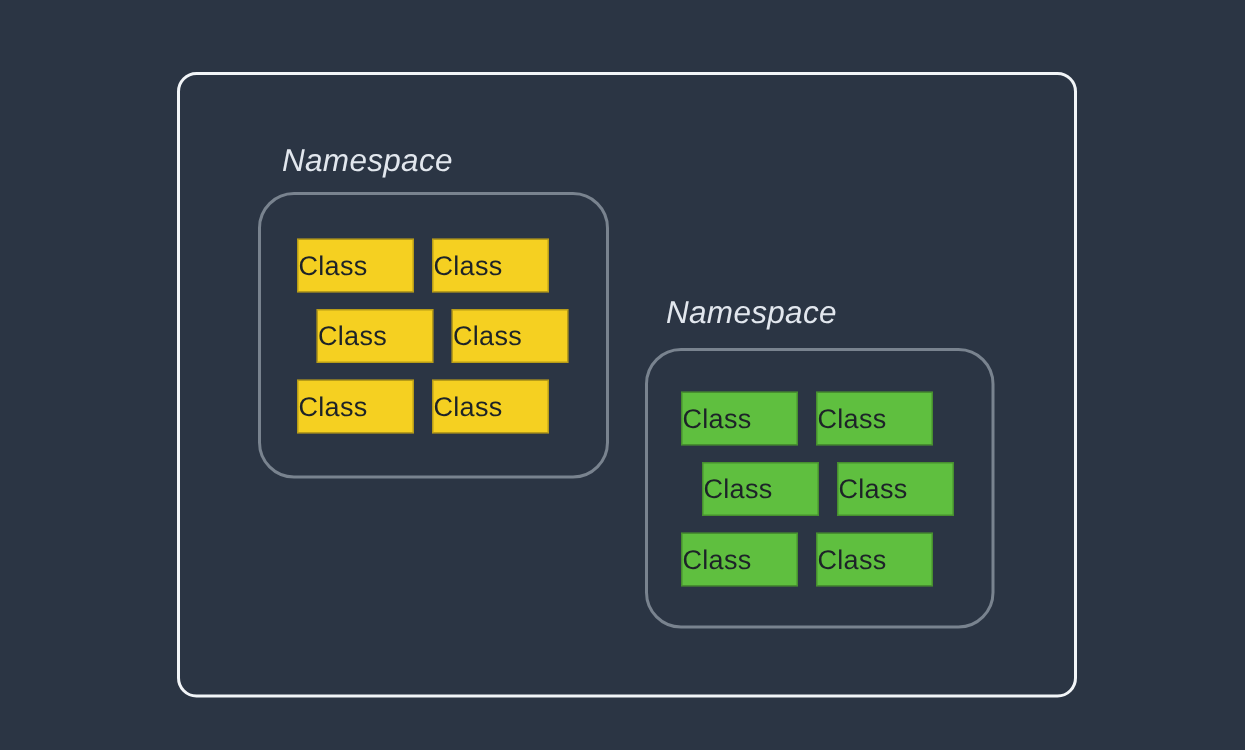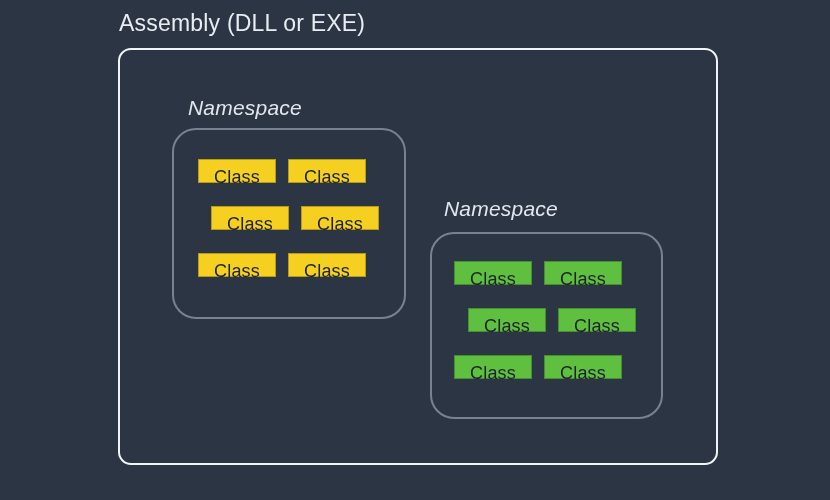--- a/index.html
+++ b/index.html
@@ -68,23 +68,22 @@
   #ns1-label { left: 188px; top: 94px; }
   #ns1-frame { left: 172px; top: 128px; width: 234px; height: 191px; }
 
   #ns2-label { left: 444px; top: 195px; }
   #ns2-frame { left: 430px; top: 232px; width: 233px; height: 187px; }
 
   
   .class-chip {
     position: absolute;
     box-sizing: border-box;
-    height: 24px;
+    height: 36px;
     line-height: 34px;
-    text-align: center;
     font-size: 18px;
     color: #1d2328;
     letter-spacing: 0.2px;
     border: 1px solid rgba(0,0,0,0.25);
   }
   .chip-yellow { background: #f5d021; }
   .chip-green  { background: #5fbf3f; }
 
   
   #ns1-c0 { left: 198px; top: 159px; width: 78px; }
@@ -100,21 +99,20 @@
   #ns2-c2 { left: 468px; top: 308px; width: 78px; }
   #ns2-c3 { left: 558px; top: 308px; width: 78px; }
   #ns2-c4 { left: 454px; top: 355px; width: 78px; }
   #ns2-c5 { left: 544px; top: 355px; width: 78px; }
 </style>
 </head>
 <body>
 
 <div id="stage">
 
-  <div class="assembly-title">Assembly (DLL or EXE)</div>
 
   <div class="assembly-frame"></div>
 
   <div class="ns-label" id="ns1-label">Namespace</div>
   <div class="ns-frame" id="ns1-frame"></div>
 
   <div class="class-chip chip-yellow" id="ns1-c0">Class</div>
   <div class="class-chip chip-yellow" id="ns1-c1">Class</div>
   <div class="class-chip chip-yellow" id="ns1-c2">Class</div>
   <div class="class-chip chip-yellow" id="ns1-c3">Class</div>

